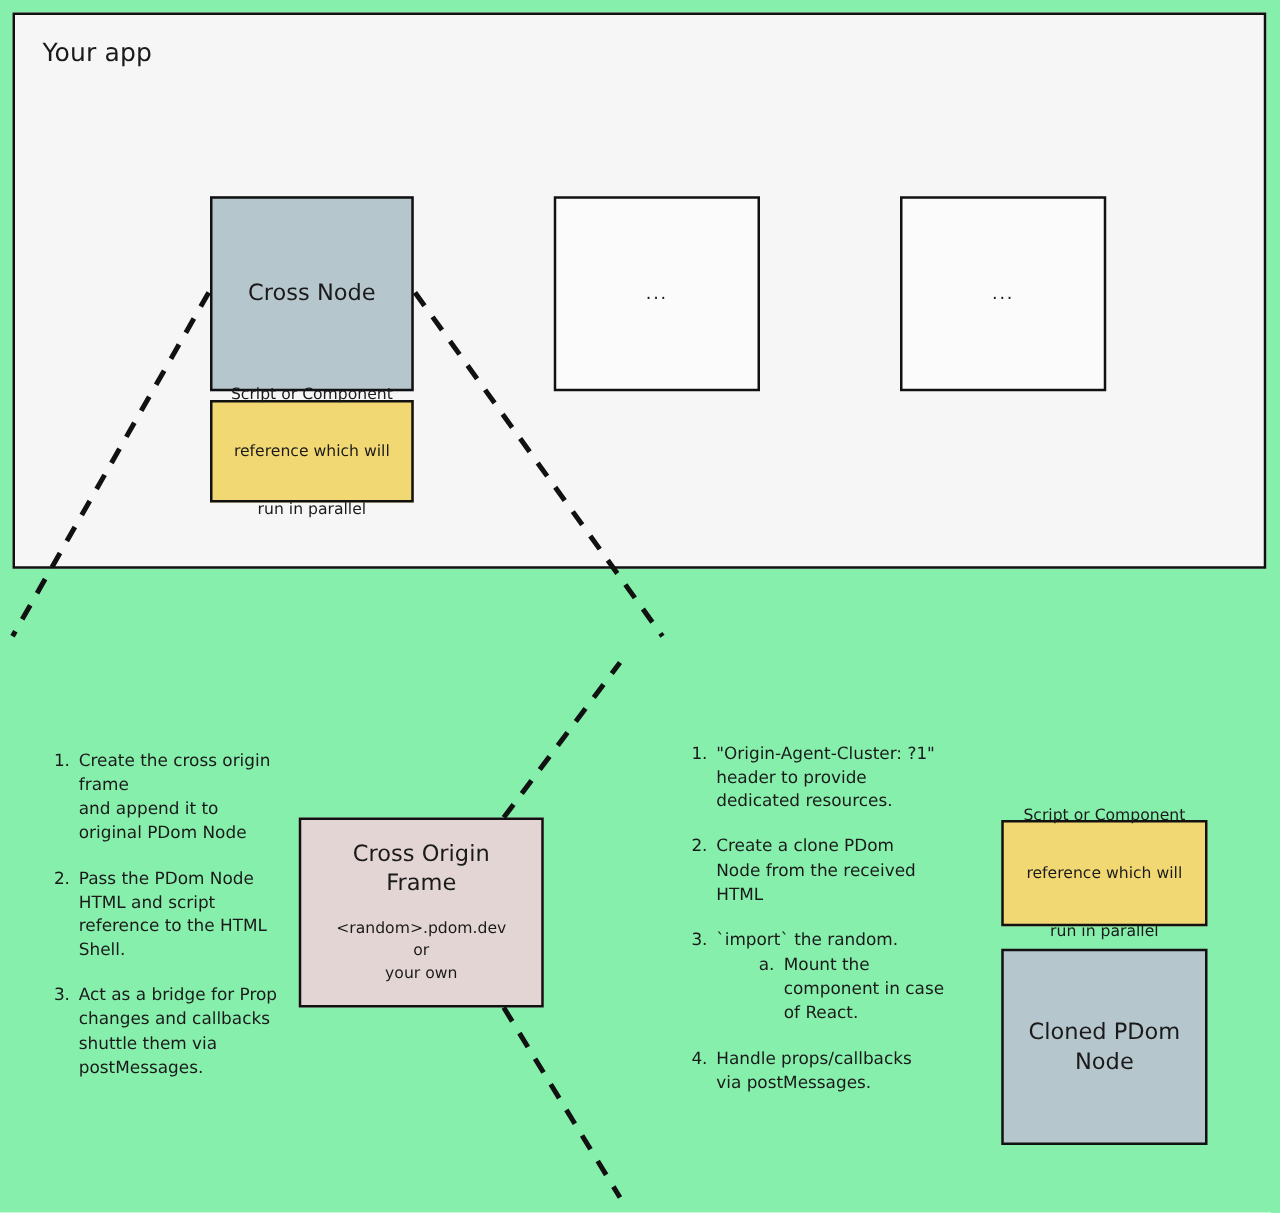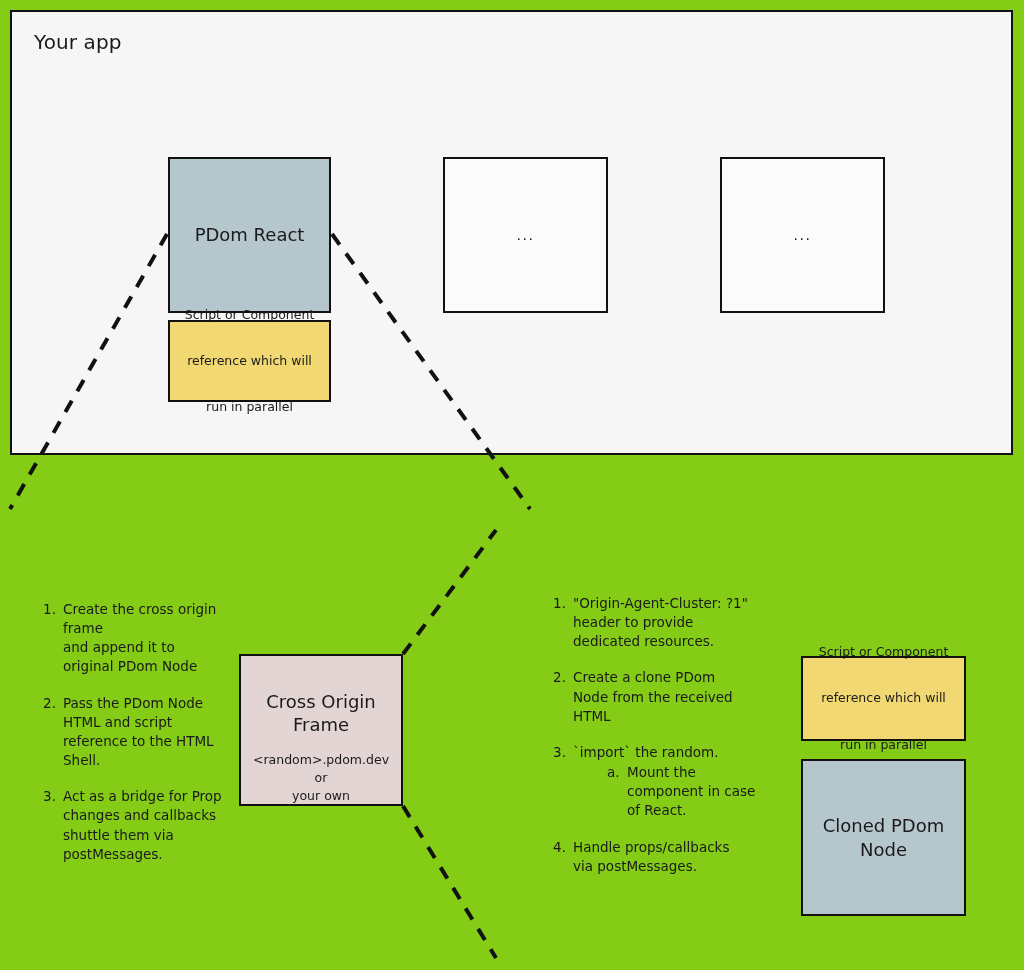--- a/index.html
+++ b/index.html
@@ -5,21 +5,21 @@
 <style>
   html, body {
     margin: 0;
     padding: 0;
     background: #ffffff;
   }
   #canvas {
     position: relative;
     width: 1024px;
     height: 970px;
-    background: #84cc16;
+    background: #86efac;
     font-family: "DejaVu Sans", sans-serif;
     color: #1a1a1a;
     overflow: hidden;
   }
 
   
   .panel {
     position: absolute;
     background: #f6f6f6;
     border: 2.5px solid #111111;
@@ -69,22 +69,22 @@
     color: #1a1a1a;
   }
 
   #box-script-ref-app {
     left: 168px; top: 320px; width: 163px; height: 82px;
     padding: 4px 8px;
   }
   #box-script-ref-app .box-label { font-size: 12.5px; line-height: 1.45; }
 
   #box-cross-origin-frame {
-    left: 239px; top: 654px; width: 164px; height: 152px;
-    padding: 24px 6px;
+    left: 239px; top: 654px; width: 196px; height: 152px;
+    padding: 6px 6px;
     justify-content: flex-start;
   }
   #box-cross-origin-frame .cof-title {
     font-size: 18px;
     line-height: 1.3;
     margin-top: 10px;
   }
   #box-cross-origin-frame .cof-sub {
     font-size: 12.5px;
     line-height: 1.45;
@@ -157,21 +157,21 @@
 </head>
 <body>
 
 <div id="canvas">
 
   <div class="panel" id="panel-your-app">
     <div class="panel-title">Your app</div>
   </div>
 
   <div class="box blue" id="box-pdom-node">
-    <span class="box-label">PDom React</span>
+    <span class="box-label">Cross Node</span>
   </div>
 
   <div class="box plain" id="box-ellipsis-1">
     <span class="ellipsis-label">...</span>
   </div>
 
   <div class="box plain" id="box-ellipsis-2">
     <span class="ellipsis-label">...</span>
   </div>
 

